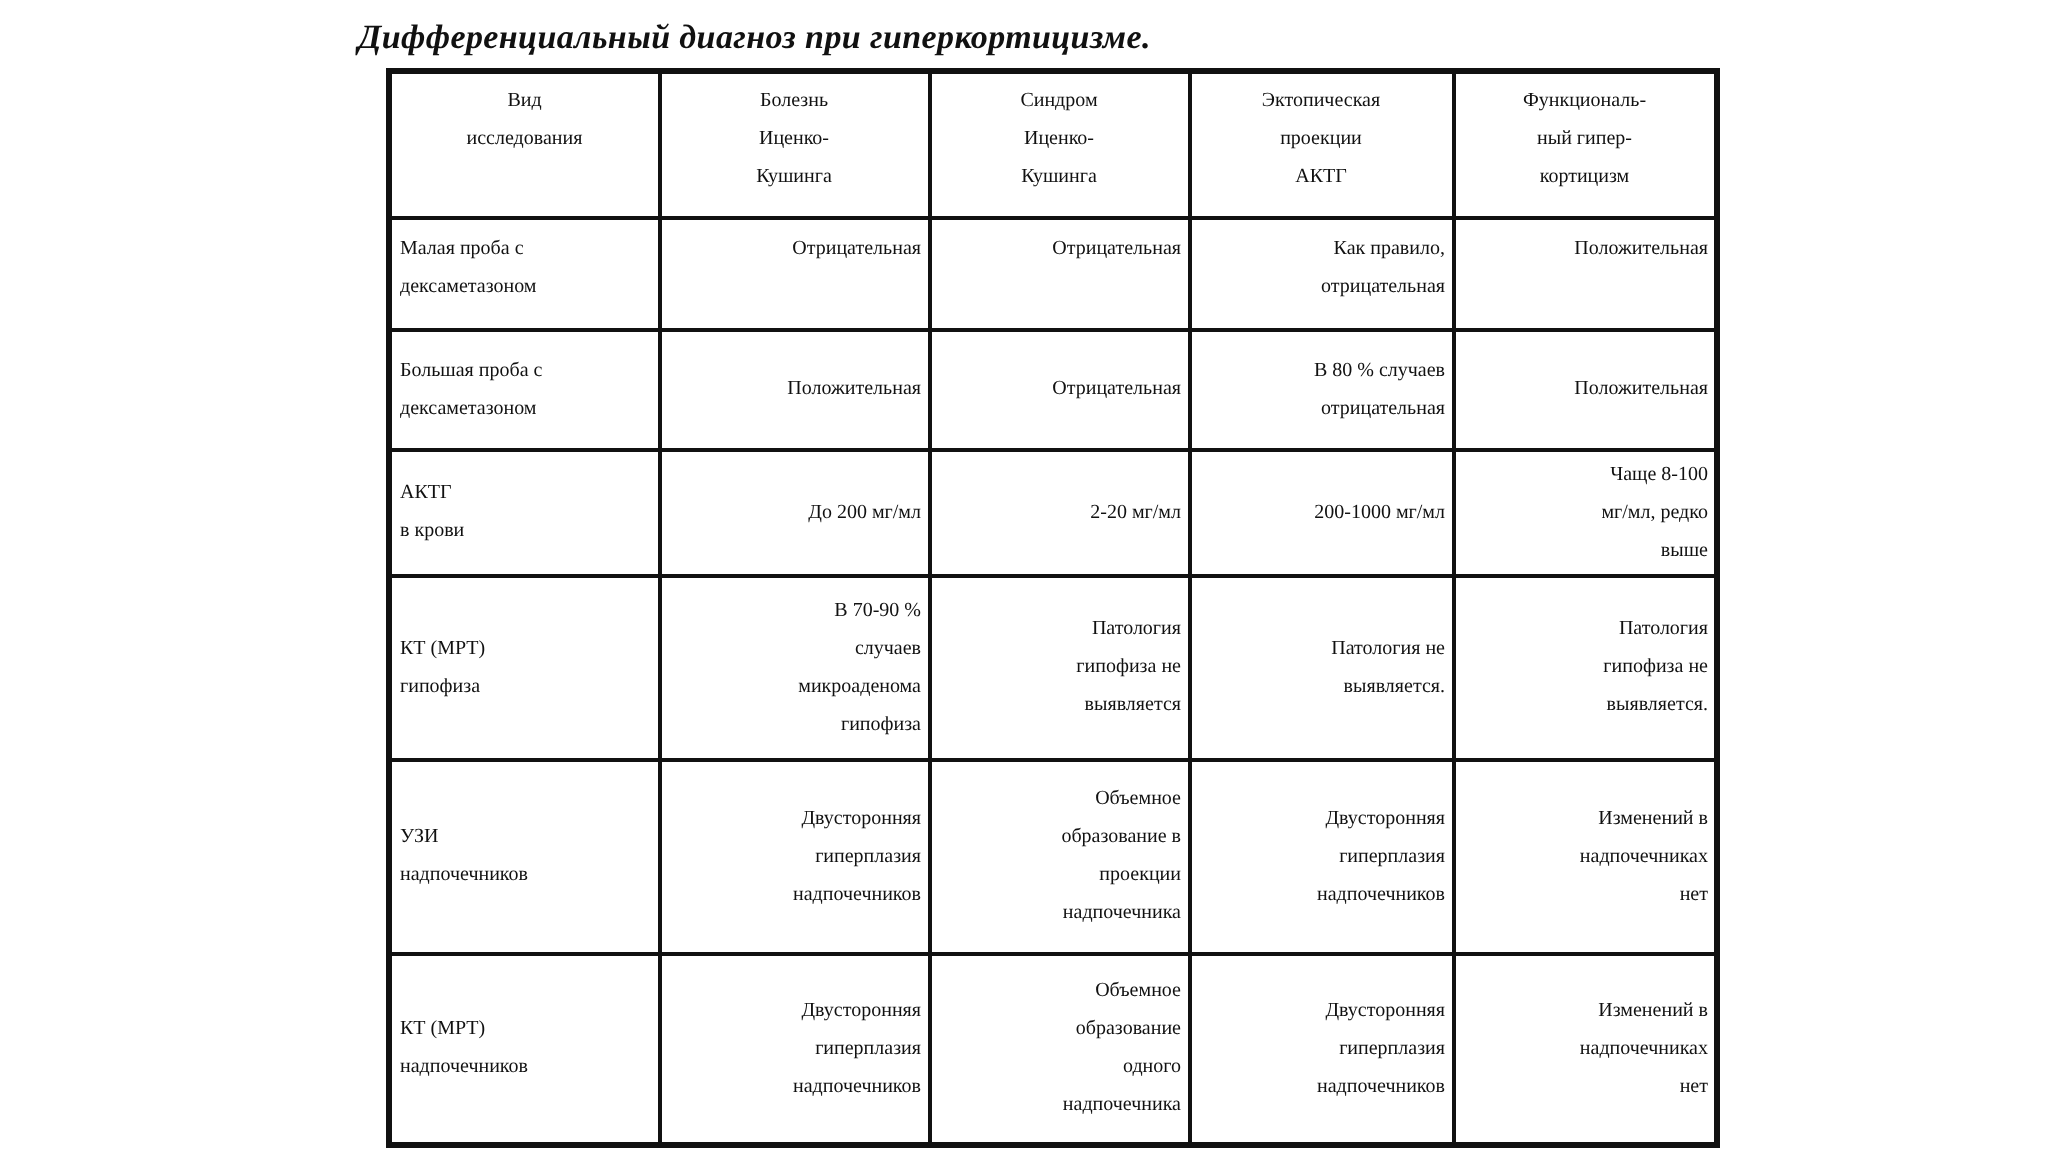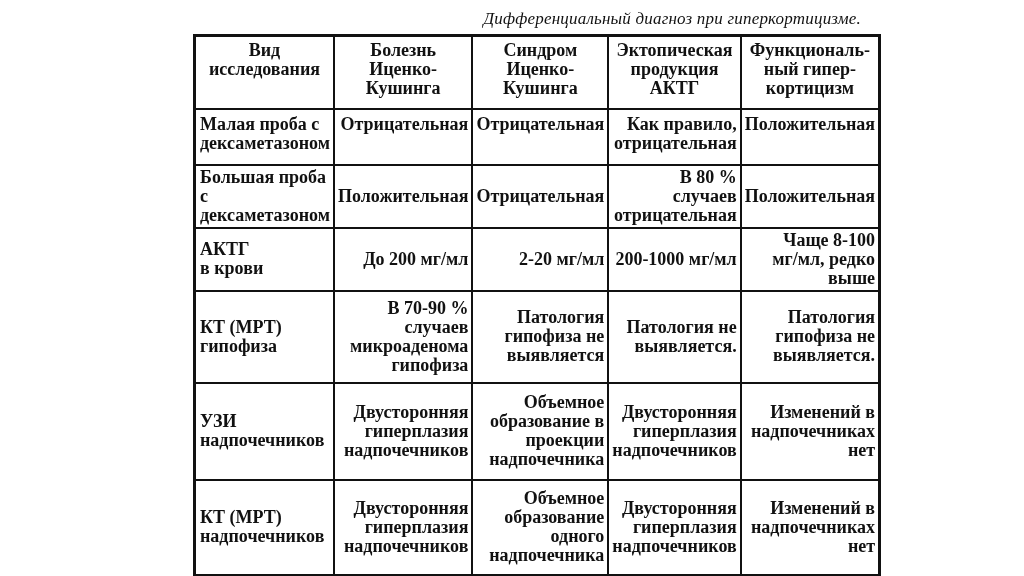--- a/index.html
+++ b/index.html
@@ -8,43 +8,43 @@
     position: relative;
     width: 1024px;
     height: 576px;
     background: #ffffff;
     font-family: "Liberation Serif", serif;
     color: #111111;
     overflow: hidden;
   }
   .title {
     position: absolute;
-    left: 193px;
+    left: 179px;
     top: 9px;
     width: 668px;
-    text-align: right;
+    text-align: left;
     font-style: italic;
-    font-weight: normal;
+    font-weight: bold;
     font-size: 17px;
     letter-spacing: 0.2px;
   }
   table.diag {
     position: absolute;
     left: 193px;
     top: 34px;
     border-collapse: collapse;
     table-layout: fixed;
     border: 3px solid #111111;
   }
   .diag th, .diag td {
     border: 2px solid #111111;
     white-space: pre-line;
-    font-size: 18px;
+    font-size: 10px;
     line-height: 19px;
-    font-weight: bold;
+    font-weight: normal;
     padding: 2px 3px;
   }
   .diag th {
     vertical-align: top;
     text-align: center;
     padding-top: 4px;
   }
   .diag td {
     vertical-align: middle;
     text-align: right;
@@ -82,21 +82,21 @@
       <tr>
         <th>Вид
 исследования</th>
         <th>Болезнь
 Иценко-
 Кушинга</th>
         <th>Синдром
 Иценко-
 Кушинга</th>
         <th>Эктопическая
-продукция
+проекции
 АКТГ</th>
         <th>Функциональ-
 ный гипер-
 кортицизм</th>
       </tr>
     </thead>
     <tbody>
       <tr>
         <td class="rowlabel">Малая проба с
 дексаметазоном</td>

